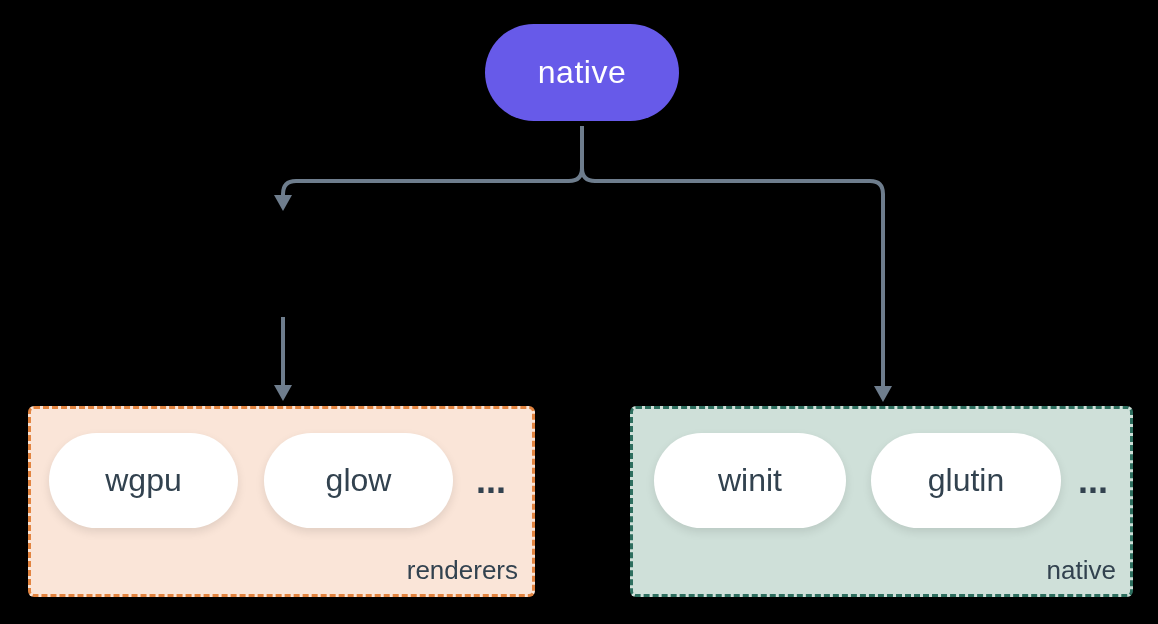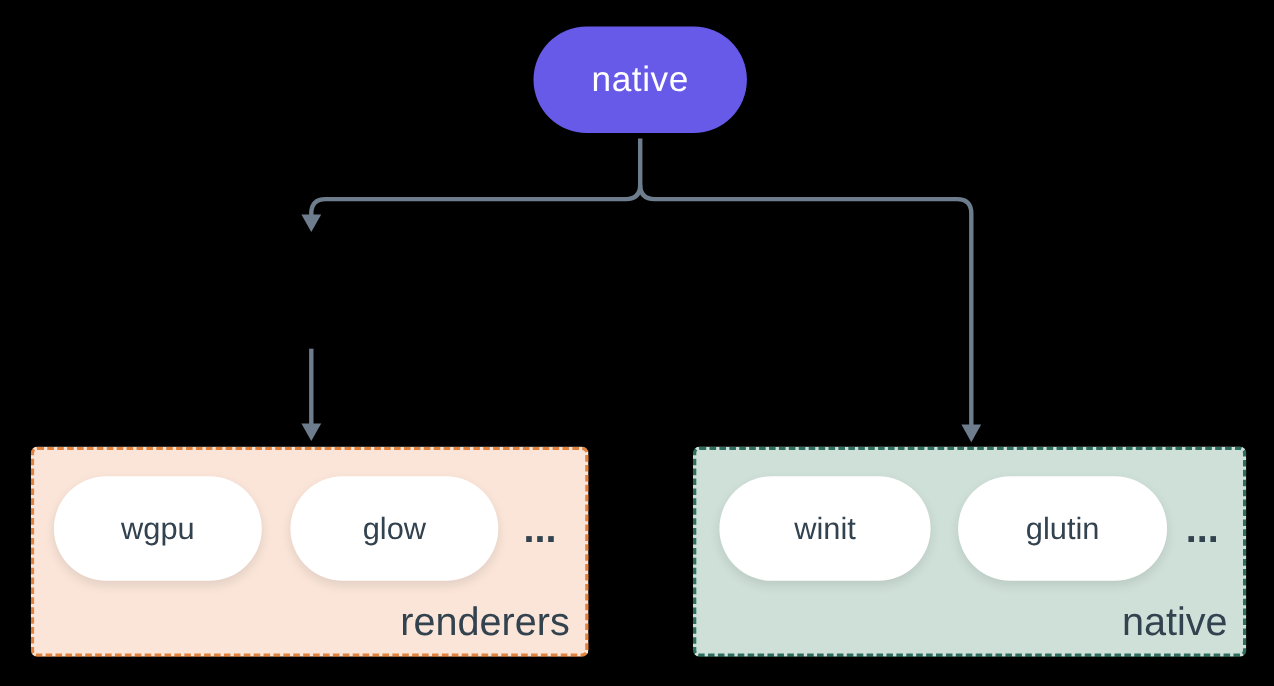--- a/index.html
+++ b/index.html
@@ -72,21 +72,21 @@
 
   .pill {
     position: absolute;
     top: 24px;
     height: 95px;
     border-radius: 999px;
     background: var(--pill-fill);
     display: flex;
     align-items: center;
     justify-content: center;
-    font-size: 28px;
+    font-size: 32px;
     color: var(--pill-text);
     box-shadow: 0 4px 10px rgba(0,0,0,0.10);
   }
   .group-renderers .pill-1 { left: 18px;  width: 189px; }
   .group-renderers .pill-2 { left: 233px; width: 189px; justify-content: center; }
   .group-shells    .pill-1 { left: 21px;  width: 192px; }
   .group-shells    .pill-2 { left: 238px; width: 190px; }
 
   .ellipsis {
     position: absolute;
@@ -99,21 +99,21 @@
     justify-content: center;
     font-size: 36px;
     font-weight: bold;
     color: var(--pill-text);
   }
 
   .group-label {
     position: absolute;
     right: 14px;
     bottom: 8px;
-    font-size: 36px;
+    font-size: 26px;
     color: var(--group-label);
   }
 </style>
 </head>
 <body>
 
 <div class="canvas">
 
   <svg class="connectors" viewBox="0 0 1158 624" aria-hidden="true">
 

